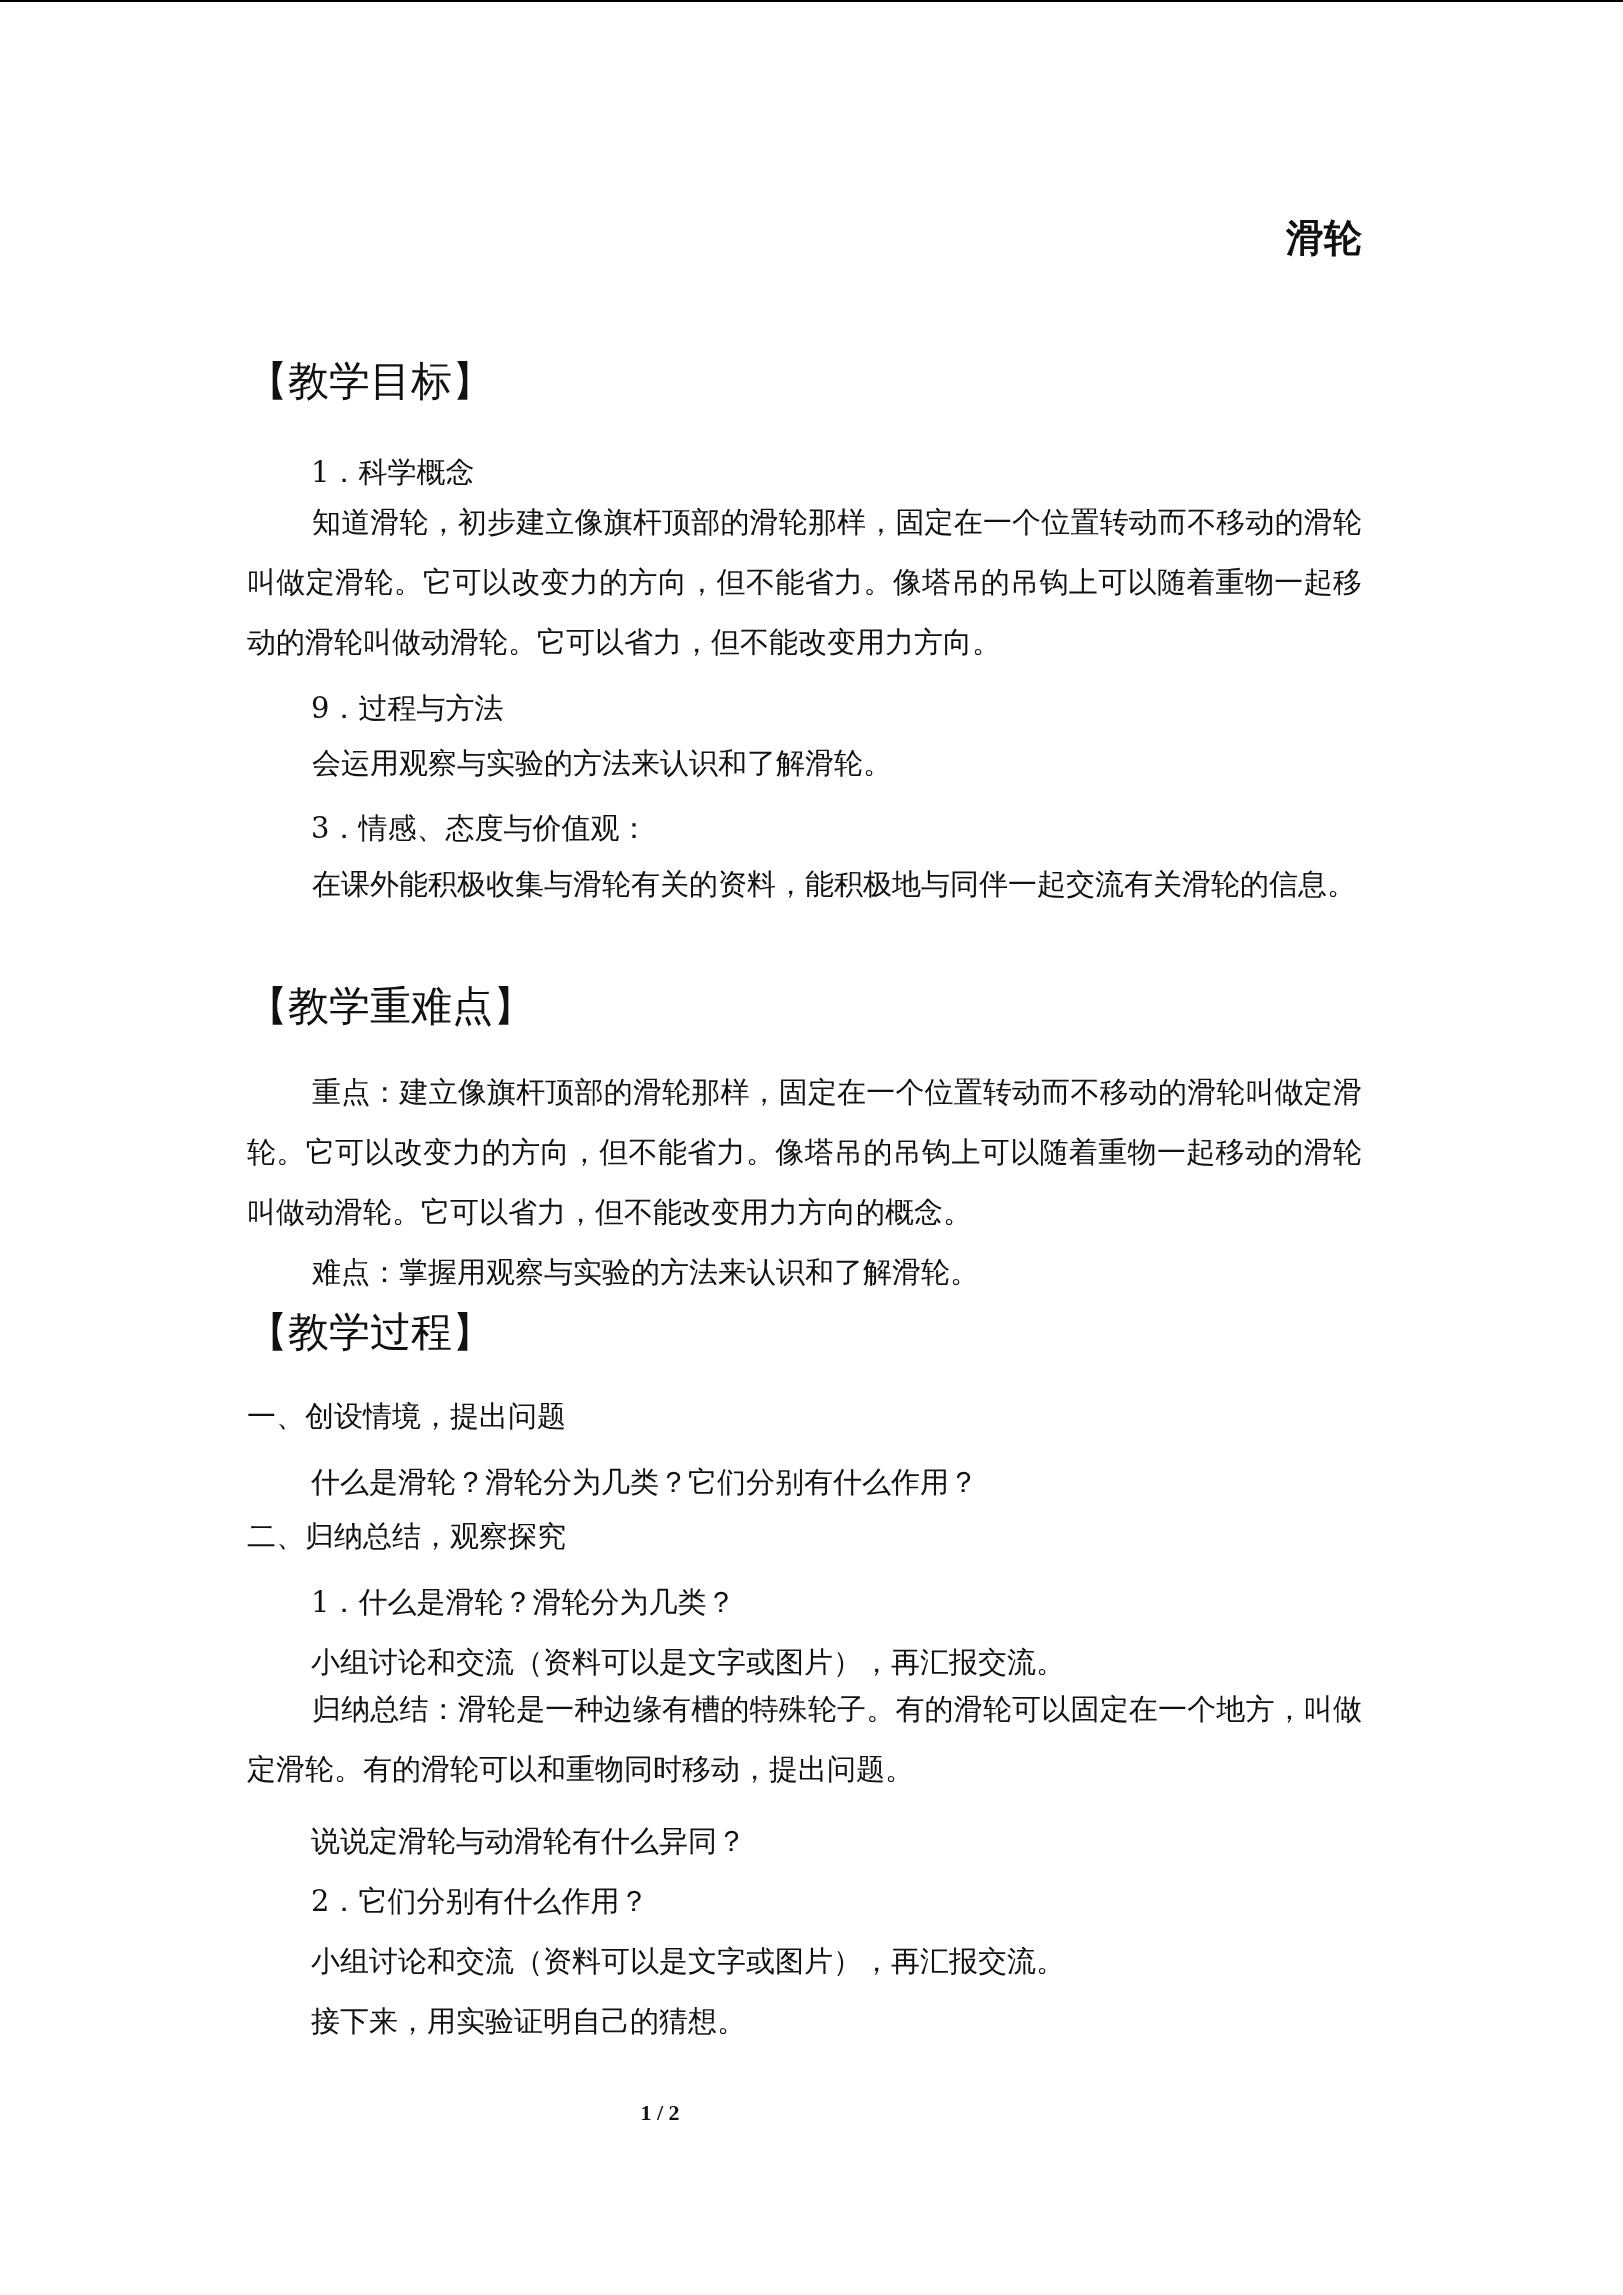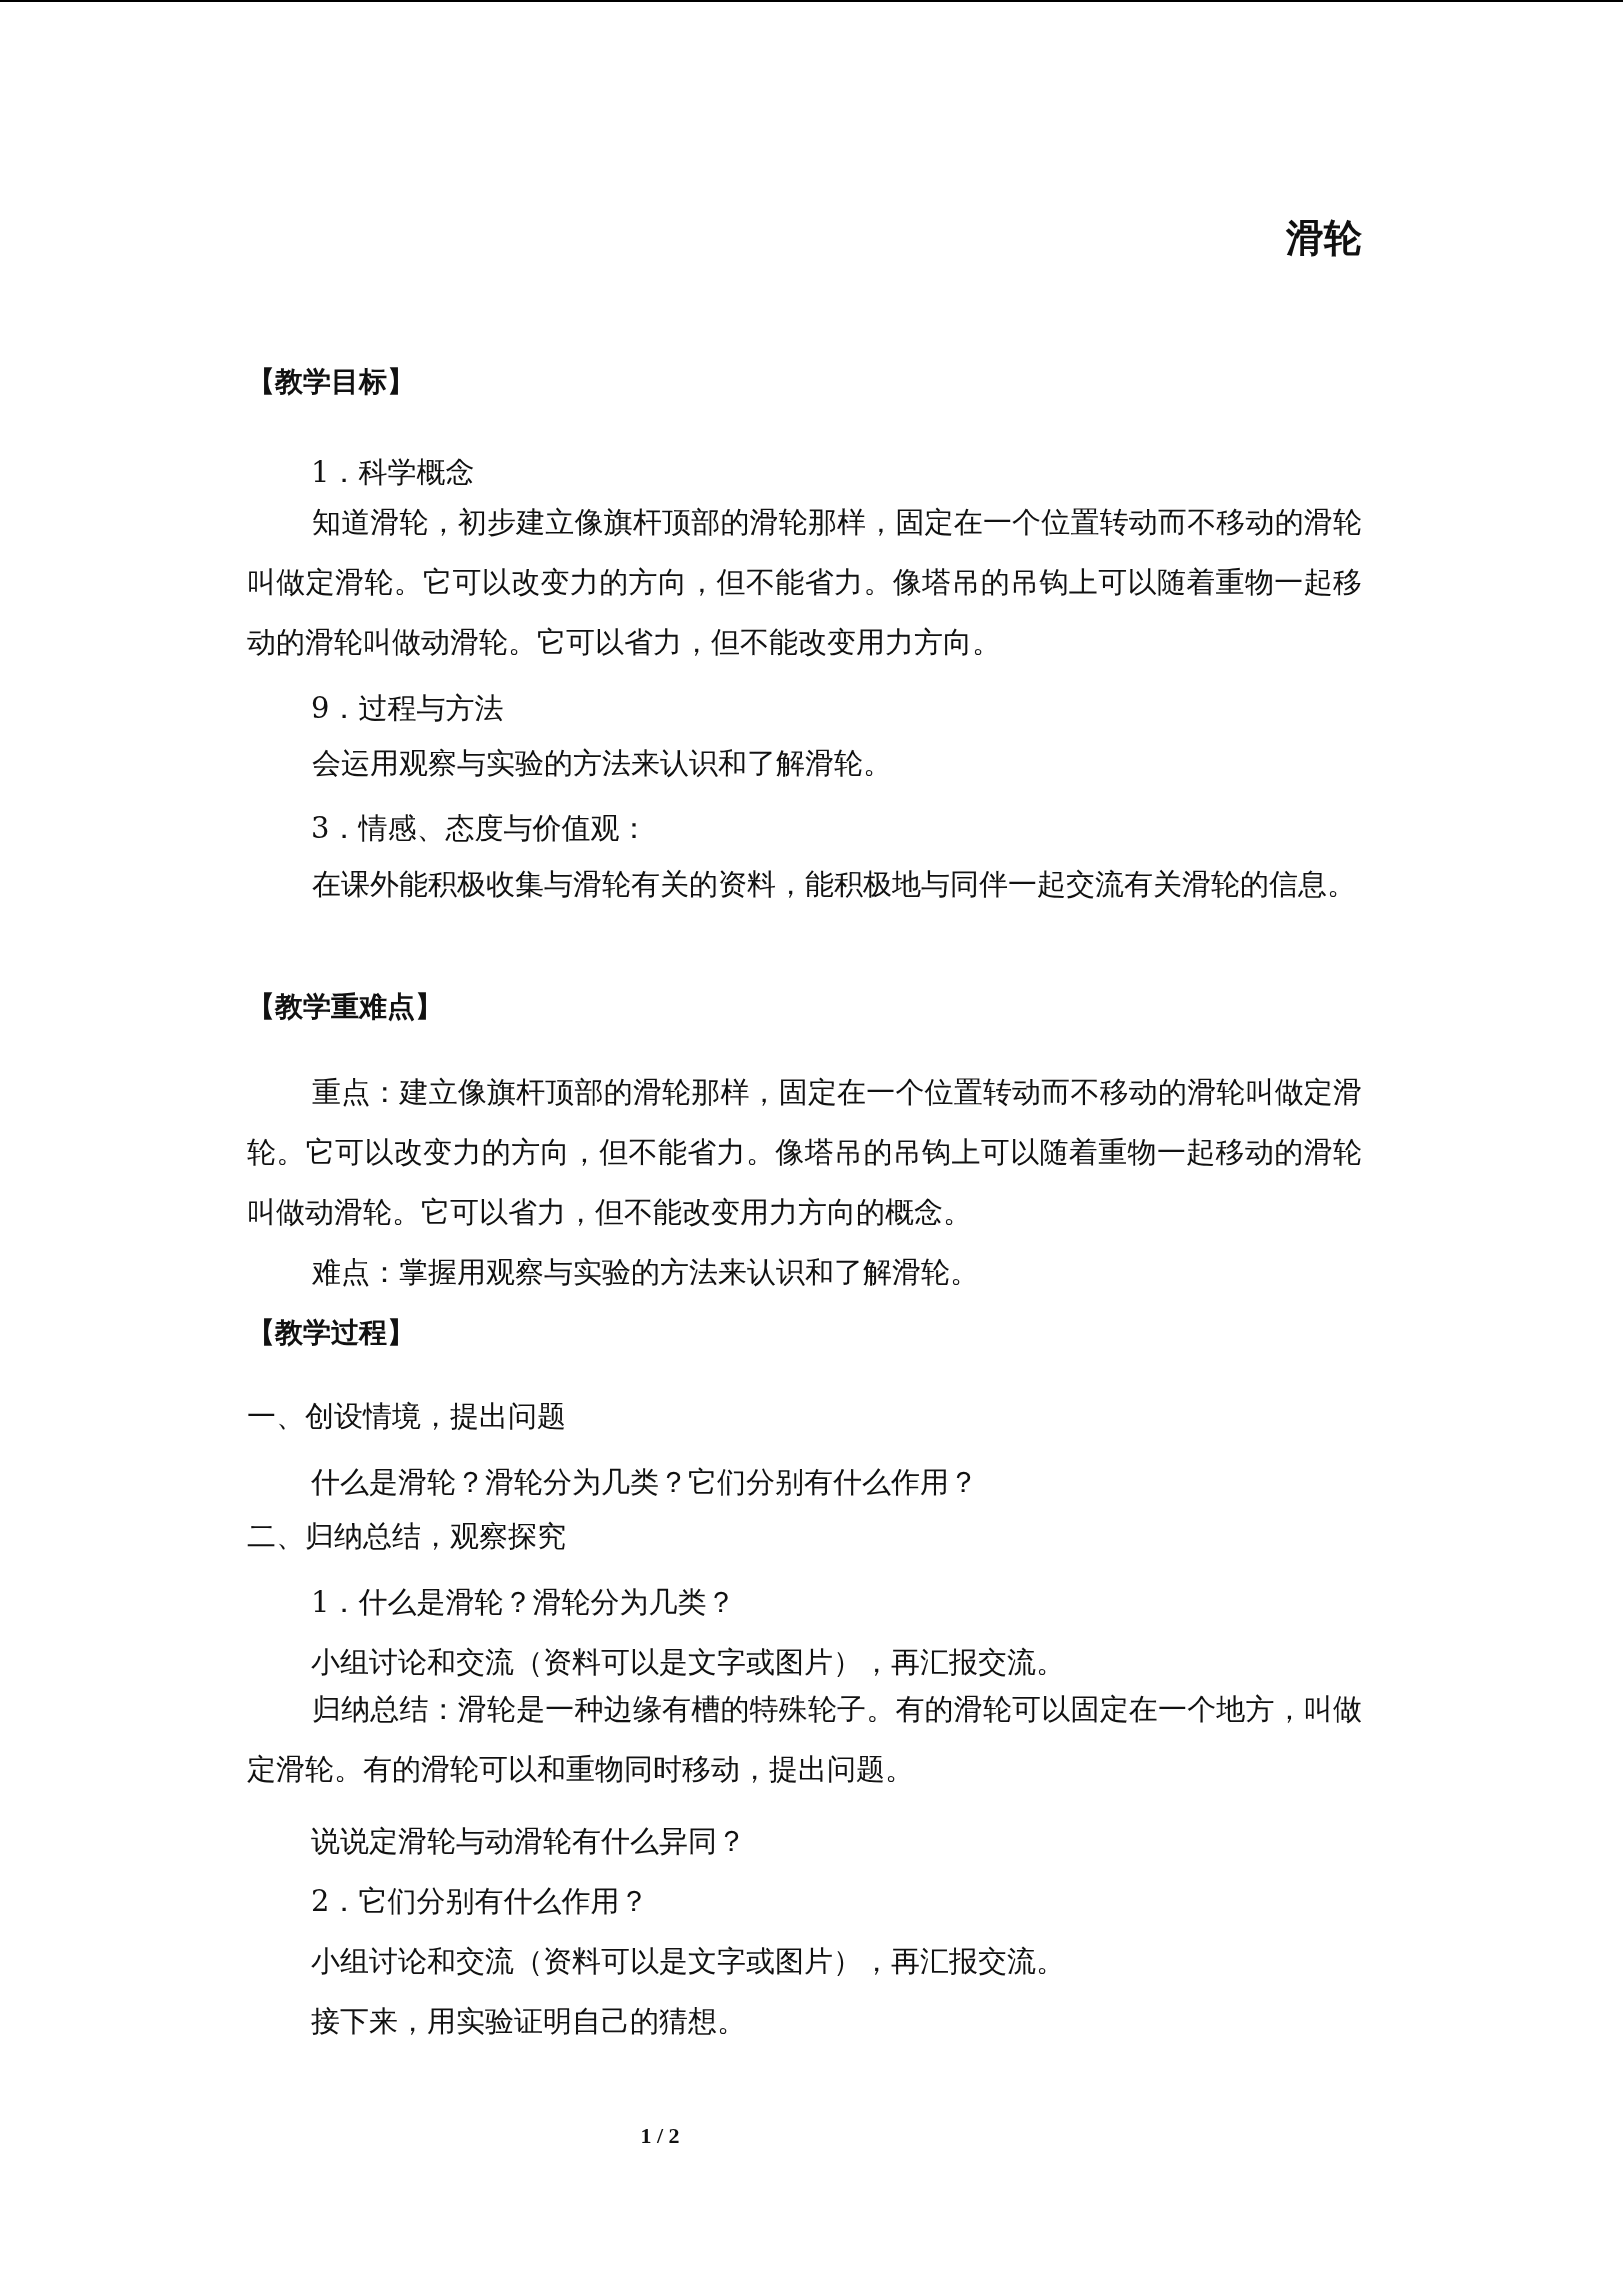--- a/index.html
+++ b/index.html
@@ -4,25 +4,25 @@
 <style>
   html, body { margin:0; padding:0; background:#ffffff; }
   body { width:1623px; height:2295px; position:relative; overflow:hidden;
          font-family:"DejaVu Serif","Liberation Serif",serif; color:#111; }
   .topbar { position:absolute; left:0; top:0; width:1623px; height:2px; background:#000; }
   .page { position:absolute; left:247px; top:0; width:1115px; }
   .title { position:absolute; left:0; width:1115px; top:213px; text-align:right;
            font-family:"DejaVu Sans","Liberation Sans",sans-serif; font-weight:bold; font-size:38px; }
   .line { position:absolute; left:0; white-space:nowrap; font-size:29px; line-height:41px; }
   .ind { left:64px;margin-top:6px; }
-  .h { font-family:"DejaVu Sans","Liberation Sans",sans-serif; font-weight:bold; font-size:28px; }
+  .h { font-family:"DejaVu Sans","Liberation Sans",sans-serif; font-weight:normal; font-size:41px; }
   .para { position:absolute; left:0; width:1115px; font-size:29px; line-height:60px;
           text-indent:65px; text-align:justify; }
   .footer { position:absolute; left:0; width:1320px; top:2100px; text-align:center;
-            font-family:"Liberation Serif",serif; font-weight:bold; font-size:22px;margin-top:23px; }
+            font-family:"Liberation Serif",serif; font-weight:bold; font-size:22px; }
 </style>
 </head>
 <body>
 
 <div class="topbar"></div>
 
 <div class="page">
   <div class="title">滑轮</div>
 
   <div class="line h" style="top:361px">【教学目标】</div>

